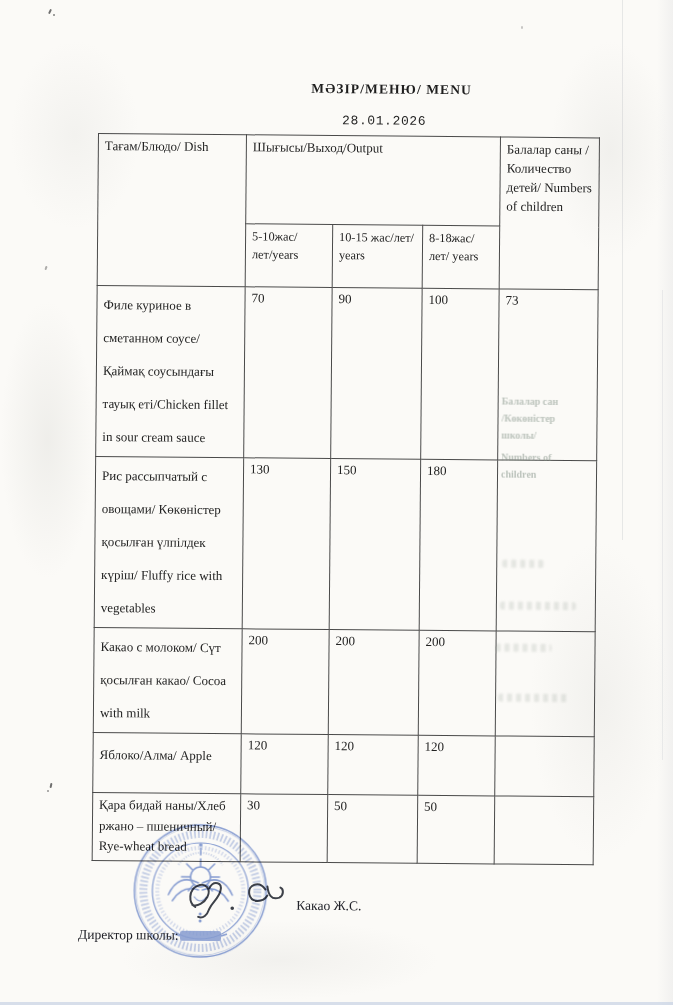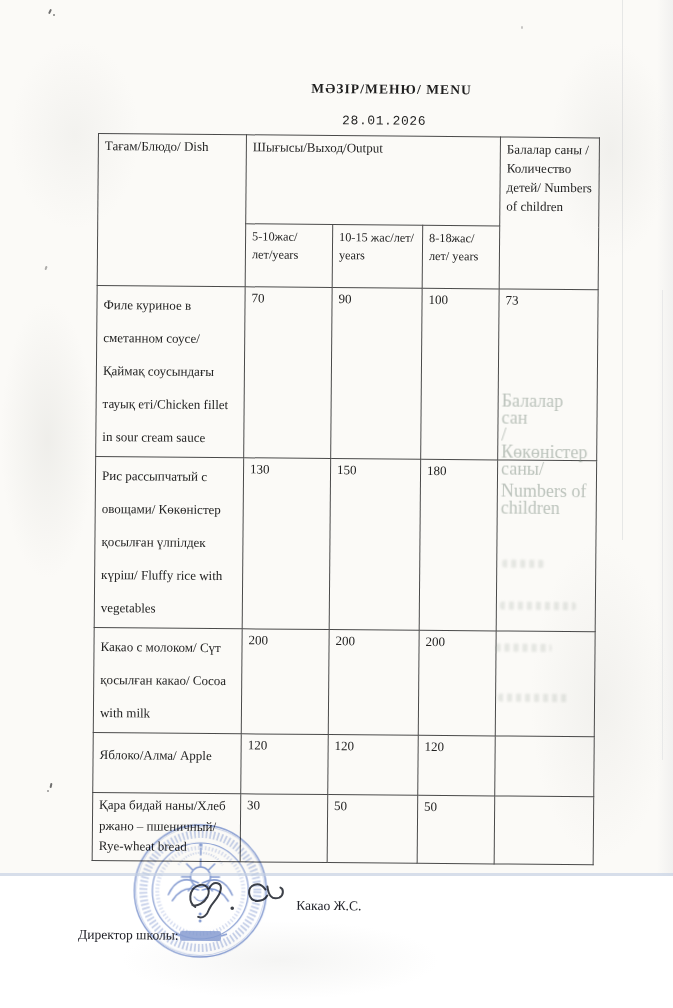--- a/index.html
+++ b/index.html
@@ -1,21 +1,21 @@
 <!DOCTYPE html>
 <html><head>
 <meta charset="utf-8">
 <style>
   html,body{margin:0;padding:0;}
   body{
     width:673px;height:1008px;background:#ffffff;overflow:hidden;
     font-family:"Liberation Serif", serif;
   }
   .page{
-    position:relative;width:673px;height:876px;background:#fbfaf7;color:#262626;
+    position:relative;width:673px;height:1005px;background:#fbfaf7;color:#262626;
   }
   .blotch{position:absolute;pointer-events:none;}
   .rot{position:absolute;inset:0;transform:rotate(0.5deg);transform-origin:98px 133px;}
   .doc-title{
     position:absolute;left:311px;top:79px;font-weight:bold;font-size:13.5px;
     letter-spacing:1.1px;white-space:nowrap;color:#1e1e1e;
   }
   .doc-date{
     position:absolute;left:342px;top:111px;font-size:13px;letter-spacing:.6px;white-space:nowrap;font-family:Liberation Mono, monospace;
   }
@@ -33,21 +33,21 @@
   tr.hA{height:89px;} tr.hB{height:63px;}
   tr.r0{height:163px;} tr.r1{height:166px;} tr.r2{height:104px;}
   tr.r3{height:60px;} tr.r4{height:60px;}
   tr.r0 td.dish, tr.r1 td.dish, tr.r2 td.dish{line-height:33px;padding-top:2px;}
   tr.r3 td.dish{line-height:1.35;padding-top:13px;}
   tr.r4 td.dish{line-height:1.58;padding-top:2px;}
   td.val{padding-top:3px;}
   td.kids0{padding-top:50px;padding-left:8px;}
   
   .ghost{
-    position:absolute;left:504px;top:389px;width:88px;font-weight:normal;font-size:18px;
+    position:absolute;left:504px;top:389px;width:88px;font-weight:bold;font-size:10px;
     line-height:17px;color:rgba(128,143,132,.52);filter:blur(.7px);pointer-events:none;
   }
   .ghost .gp{margin:0;}
   .ghost .gap{margin-top:5px;}
   .smudge{
     position:absolute;height:8px;border-radius:3px;opacity:.38;filter:blur(1.1px);
     background:repeating-linear-gradient(90deg, rgba(145,155,146,.55) 0 5px, rgba(145,155,146,0) 5px 9px);
     pointer-events:none;
   }
   .vline{position:absolute;width:1px;pointer-events:none;}
@@ -135,21 +135,21 @@
           <td class="val">50</td>
           <td class="val">50</td>
           <td class="val"></td>
         </tr>
       </tbody>
     </table>
 
     <div class="ghost">
       <div class="gp">Балалар сан</div>
       <div class="gp">/Көкөністер</div>
-      <div class="gp">саны/</div>
+      <div class="gp">школы/</div>
       <div class="gp gap">Numbers of</div>
       <div class="gp">children</div>
     </div>
     <div class="smudge" style="left:506px;top:556px;width:42px;"></div>
     <div class="smudge" style="left:504px;top:598px;width:76px;"></div>
     <div class="smudge" style="left:500px;top:640px;width:56px;"></div>
     <div class="smudge" style="left:503px;top:690px;width:70px;"></div>
 
     <svg class="stamp" viewBox="0 0 140 140">
       <g fill="none" stroke="#7b93cd">

